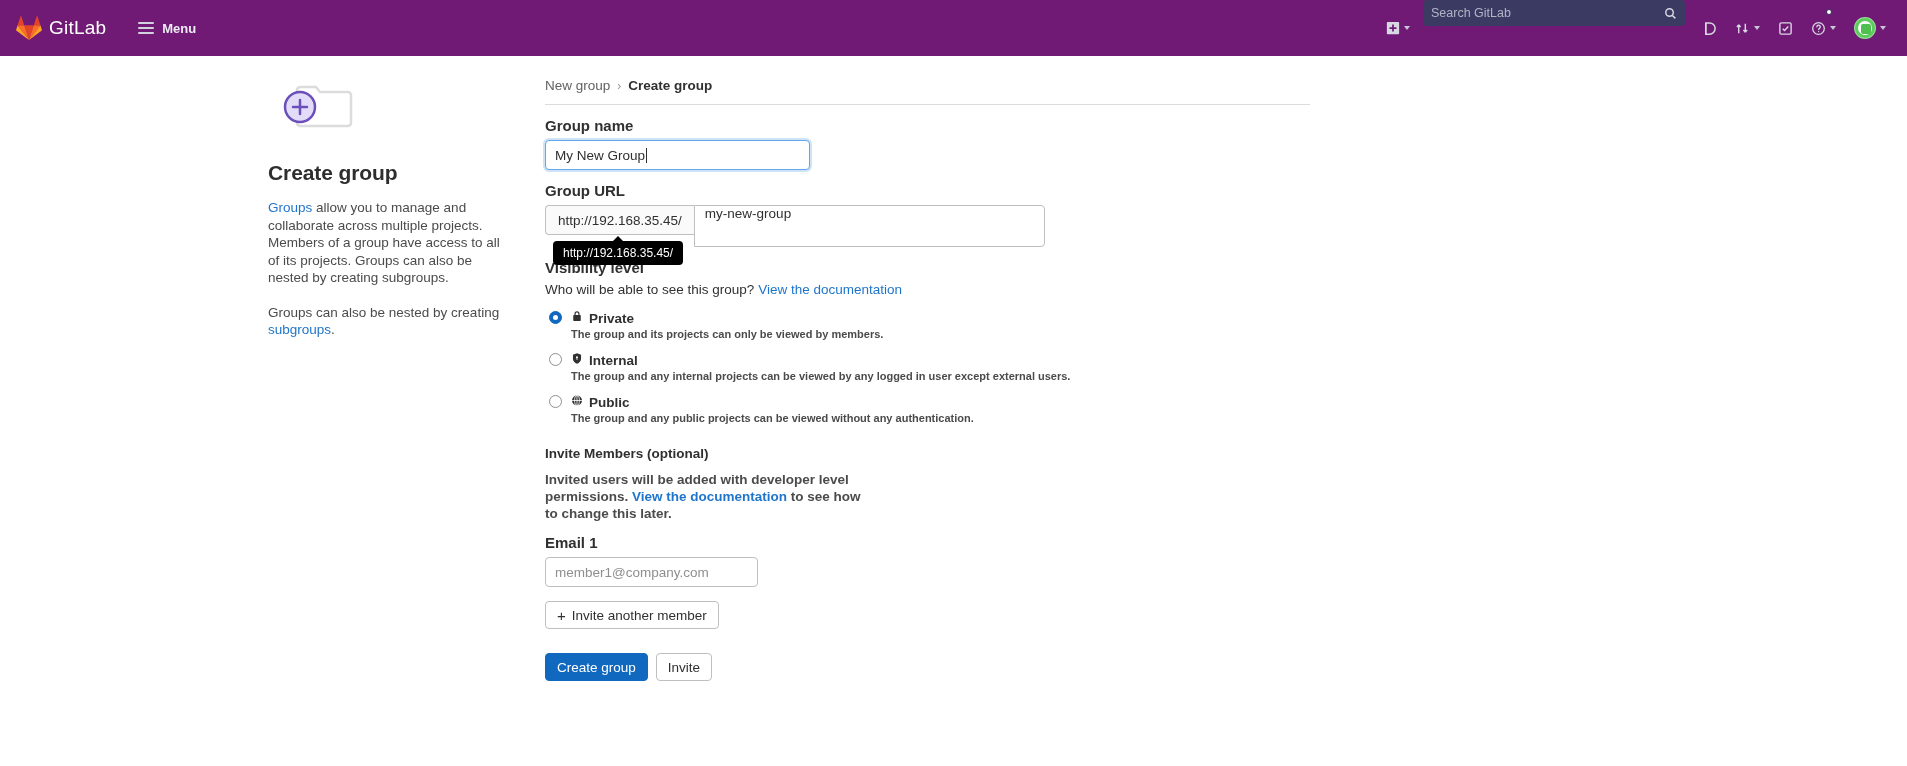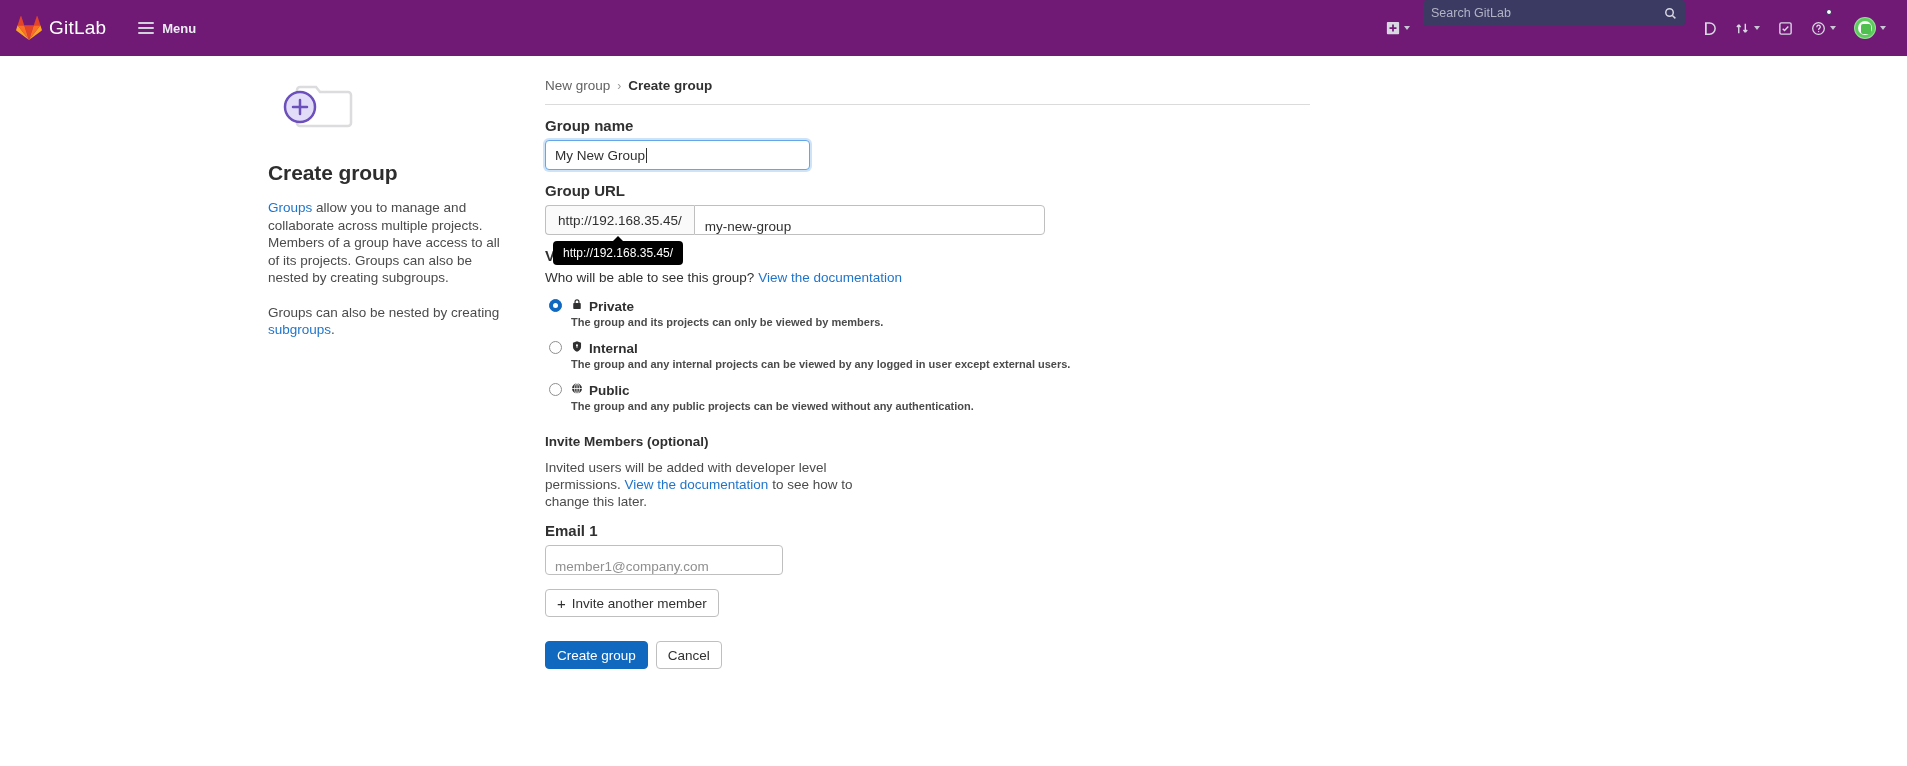--- a/index.html
+++ b/index.html
@@ -124,21 +124,21 @@
 
   .url-row { display: flex; width: 500px; position: relative; }
   .url-prefix {
     background: #fafafa; border: 1px solid #bfbfbf; border-right: none;
     border-radius: 4px 0 0 4px; height: 30px;
     display: flex; align-items: center; padding: 0 12px;
     font-size: 13.5px; color: #303030; cursor: default;
   }
   .url-suffix {
     flex: 1; border: 1px solid #bfbfbf; border-radius: 0 4px 4px 0;
-    height: 30px; display: flex; align-items: flex-end; padding: 0 10px;
+    height: 42px; display: flex; align-items: flex-start; padding: 0 10px;
     font-size: 13.5px; color: #303030; background: #fff;
   }
   .tooltip {
     position: absolute; top: 36px; left: 8px;
     background: #000; color: #fff; font-size: 12px;
     padding: 5px 10px; border-radius: 4px; white-space: nowrap;
     z-index: 20;
   }
   .tooltip::before {
     content: ""; position: absolute; top: -5px; left: 50%;
@@ -160,23 +160,23 @@
     background: #fff; border-radius: 50%;
   }
   .radio-body { display: flex; flex-direction: column; font-weight: bold; }
   .radio-head { display: flex; align-items: center; gap: 6px; }
   .radio-title { font-size: 13.5px; color: #303030; }
   .radio-desc { font-size: 11px; color: #4b4b4b; margin-top: 1px; }
 
   .section-head {
     font-size: 13.5px; font-weight: 700; color: #303030; margin: 22px 0 10px 0;
   }
-  .invite-note { font-size: 13.5px; line-height: 17px; color: #4b4b4b; max-width: 330px; }
-
-  #email-input { width: 238px; color: #8f8f8f; margin-top: 2px; align-items: flex-end; }
+  .invite-note { font-size: 13.5px; line-height: 17px; color: #4b4b4b; max-width: 330px; font-weight: bold; }
+
+  #email-input { width: 213px; color: #8f8f8f; margin-top: 2px; }
 
   .btn {
     height: 28px; border-radius: 4px; font-size: 13.5px;
     display: inline-flex; align-items: center; justify-content: center;
     padding: 0 11px; cursor: pointer; border: 1px solid #bfbfbf;
     background: #fff; color: #303030;
     font-family: "Liberation Sans", sans-serif;
   }
   .btn-primary {
     background: #1068bf; border-color: #1068bf; color: #fff;
@@ -388,17 +388,17 @@
       <span>member1@company.com</span>
     </div>
 
     <div class="btn btn-invite">
       <span class="plus-sign">+</span>
       <span>Invite another member</span>
     </div>
 
     <div class="actions">
       <div class="btn btn-primary">Create group</div>
-      <div class="btn">Cancel</div>
+      <div class="btn">Invite</div>
     </div>
 
   </div>
 </div>
 
 </body></html>

